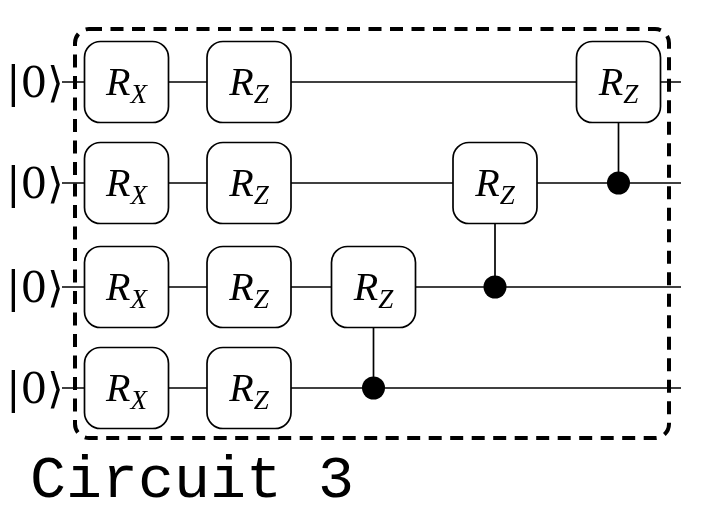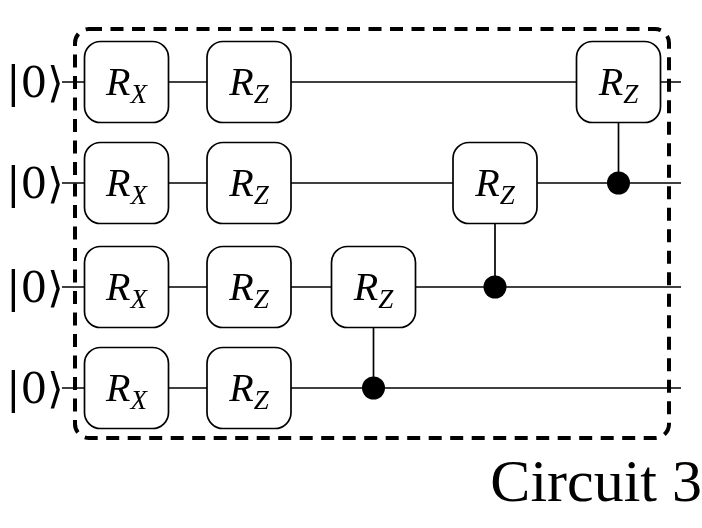--- a/index.html
+++ b/index.html
@@ -18,22 +18,22 @@
   #circuit {
     position: absolute;
     left: 0;
     top: 0;
   }
   .caption {
     position: absolute;
     left: 30px;
     top: 450px;
     width: 672px;
-    text-align: right;
-    font-family: Liberation Serif, serif;
+    text-align: left;
+    font-family: Liberation Mono, monospace;
     font-size: 60px;
     line-height: 62px;
     color: #000000;
     white-space: nowrap;
   }
 </style>
 </head>
 <body>
 
 <div class="stage">

